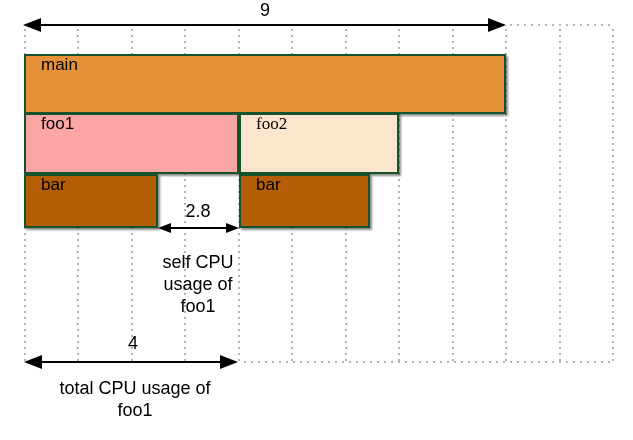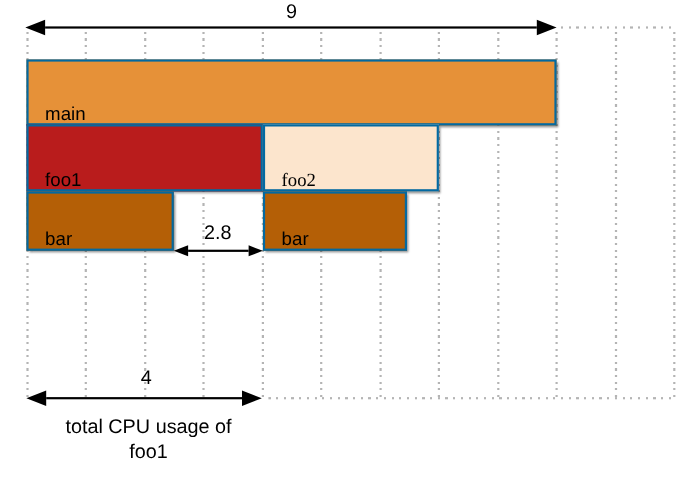--- a/index.html
+++ b/index.html
@@ -15,23 +15,23 @@
   
   .hdot{
     position:absolute;height:2px;
     background:repeating-linear-gradient(to right,#b4b4b4 0 2px,transparent 2px 7px);
   }
   .hdot.top{left:510px;top:24px;width:105px;}
   .hdot.bottom{left:244px;top:361px;width:370px;}
 
   
   .frame{
-    position:absolute;box-sizing:border-box;border:2px solid #0369a1;
+    position:absolute;box-sizing:border-box;border:2px solid #14532d;
     box-shadow:2px 2px 2px rgba(0,0,0,0.45);
-    display:flex;align-items:flex-end;padding-left:15px;
+    display:flex;align-items:flex-start;padding-left:15px;
     font-size:17px;line-height:1;
   }
   #f-main{left:24px;top:54px;width:482px;height:60px;}
   #f-foo1{left:24px;top:113px;width:215px;height:61px;}
   #f-foo2{left:239px;top:113px;width:160px;height:61px;}
   #f-bar1{left:24px;top:174px;width:134px;height:54px;}
   #f-bar2{left:239px;top:174px;width:131px;height:54px;}
 
   
   .dim-arrow{position:absolute;display:flex;align-items:center;}
@@ -83,39 +83,40 @@
   <div class="dim-label" id="label-9">9</div>
   <div class="dim-arrow" id="arrow-9">
     <span class="ah l"></span>
     <span class="ln"></span>
     <span class="ah r"></span>
   </div>
 
   <div class="frame" id="f-main" style="background: rgb(230, 145, 56);">
     <span>main</span>
   </div>
-  <div class="frame" id="f-foo1" style="background: #b91c1c;">
+  <div class="frame" id="f-foo1" style="background: #fca5a5;">
     <span>foo1</span>
   </div>
   <div class="frame" id="f-foo2" style="background: rgb(252, 229, 205); font-family: Liberation Serif, serif;">
     <span>foo2</span>
   </div>
   <div class="frame" id="f-bar1" style="background: rgb(180, 95, 6);">
     <span>bar</span>
   </div>
   <div class="frame" id="f-bar2" style="background: rgb(180, 95, 6);">
     <span>bar</span>
   </div>
 
   <div class="dim-label" id="label-15">2.8</div>
   <div class="dim-arrow sm" id="arrow-15">
     <span class="ah l"></span>
     <span class="ln"></span>
     <span class="ah r"></span>
   </div>
+  <div class="caption" id="cap-self">self CPU usage of foo1</div>
 
   <div class="dim-label" id="label-4">4</div>
   <div class="dim-arrow" id="arrow-4">
     <span class="ah l"></span>
     <span class="ln"></span>
     <span class="ah r"></span>
   </div>
   <div class="caption" id="cap-total">total CPU usage of foo1</div>
 
 </div>

